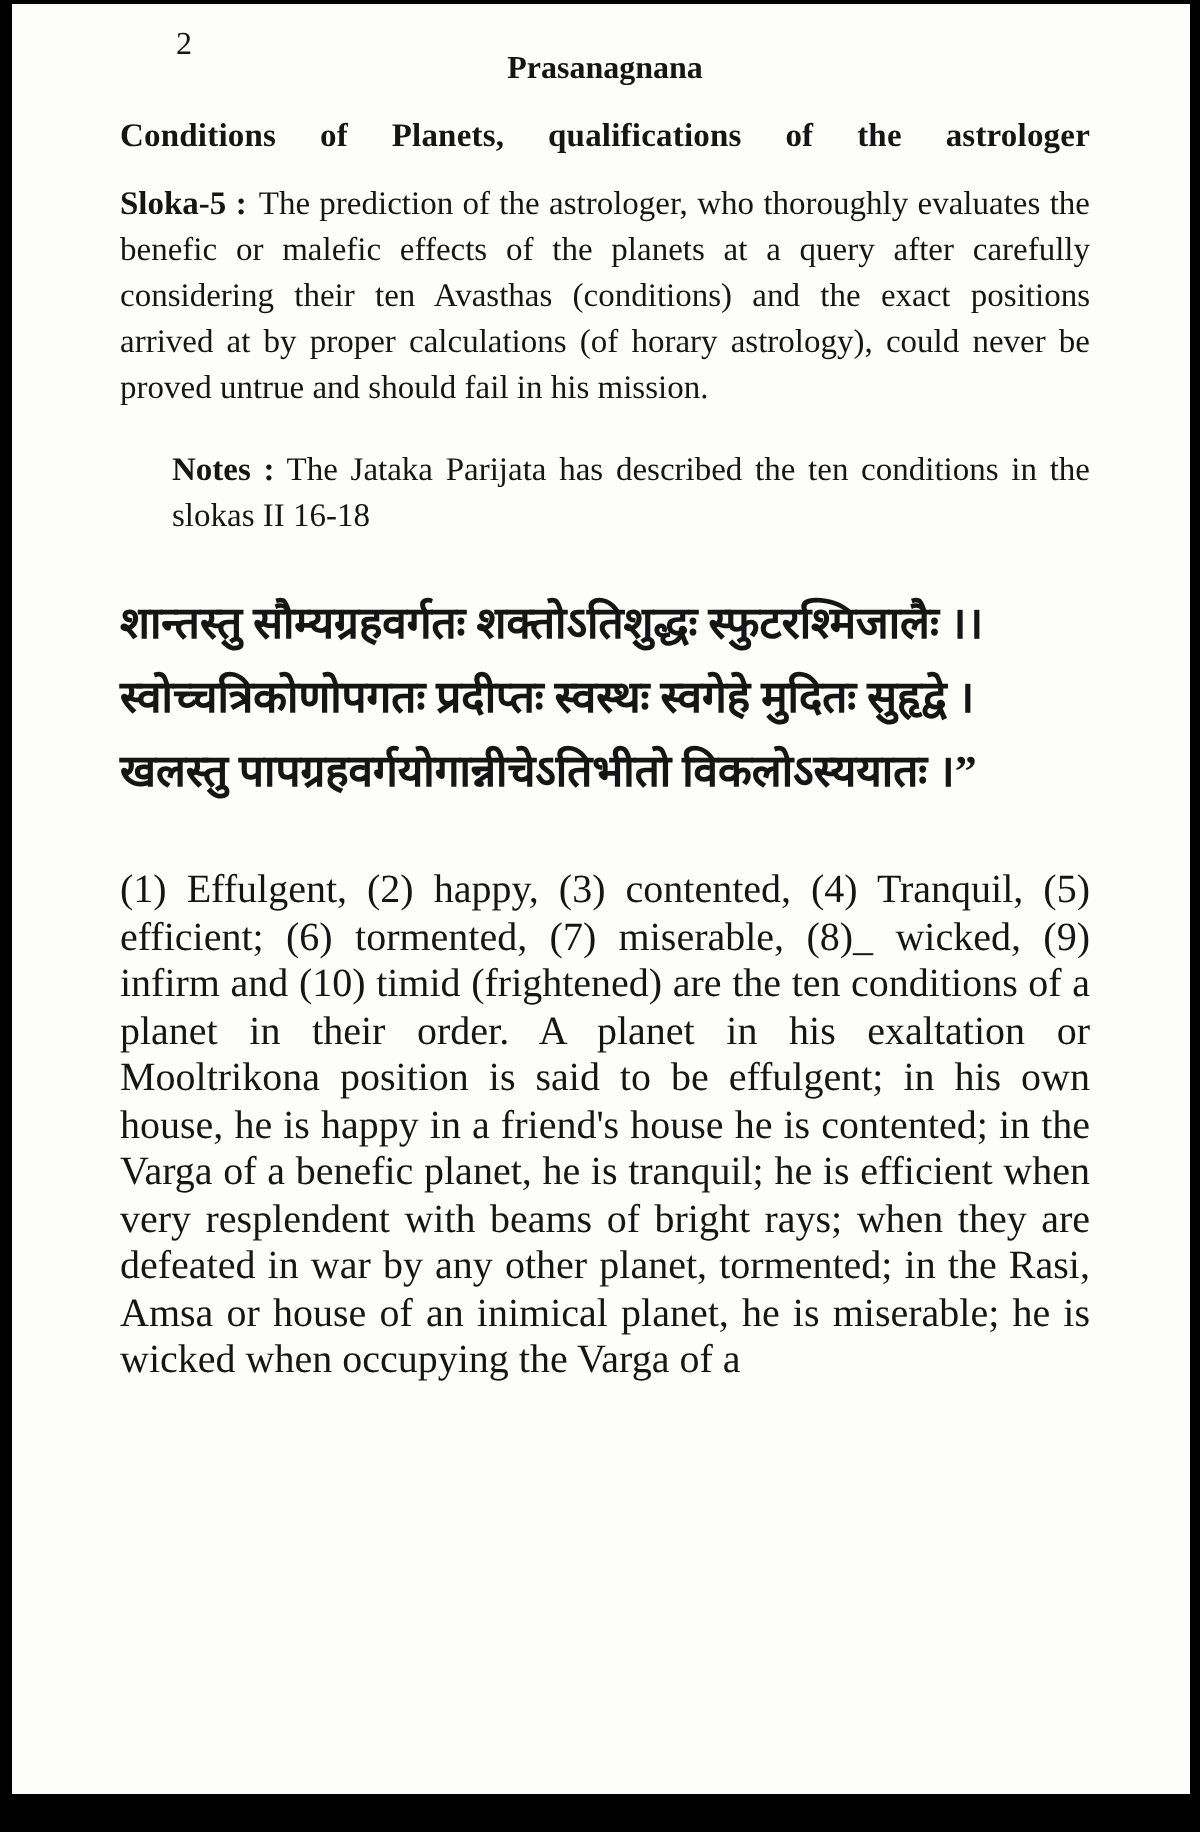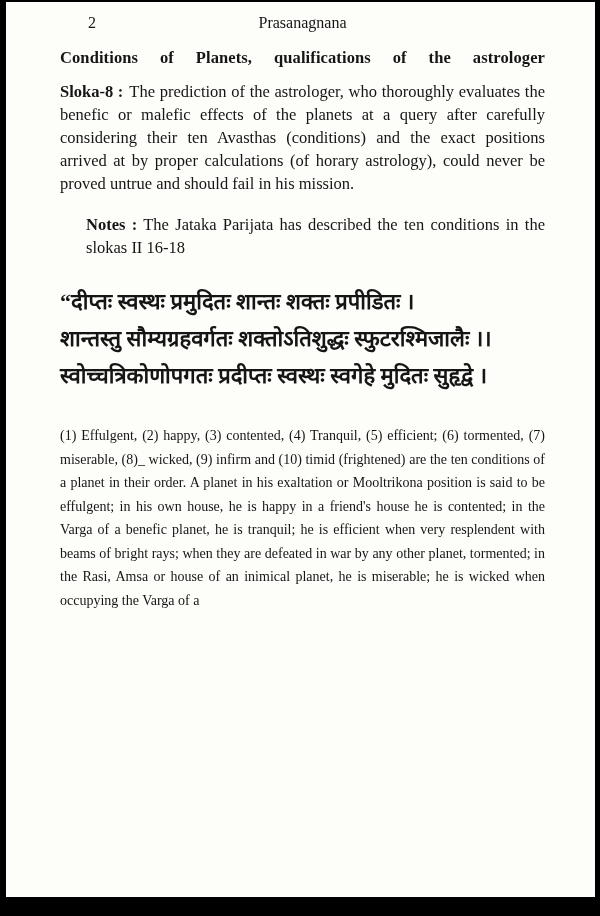--- a/index.html
+++ b/index.html
@@ -28,24 +28,25 @@
   }
   .pnum {
     position: absolute;
     left: 28px;
     top: 0;
   }
   .rtitle {
     position: absolute;
     left: 0; right: 0;
     text-align: center;
-    top: 0;
+    top: 12px;
+    font-weight: bold;
   }
   .heading {
-    margin-top: 12px;
+    margin-top: 22px;
     font-weight: bold;
     font-size: 16.5px;
     text-align: justify;
     text-align-last: justify;
     letter-spacing: 0.1px;
   }
   .verse {
     margin-top: 14px;
     font-size: 21px;
     line-height: 31px;
@@ -60,45 +61,45 @@
   .label { font-weight: bold; margin-right: 6px; }
   .notes { margin-top: 18px; margin-left: 26px; }
   .quote {
     margin-top: 24px;
     font-size: 22px;
     line-height: 37px;
     font-weight: 600;
   }
   .final {
     margin-top: 30px;
-    font-size: 14px;
+    font-size: 20px;
     line-height: 23.5px;
     text-align: justify;
   }
 </style>
 </head>
 <body>
 
 <div class="page">
   <div class="content">
 
     <div class="header">
       <span class="pnum">2</span>
       <span class="rtitle">Prasanagnana</span>
     </div>
 
     <div class="heading">Conditions of Planets, qualifications of the astrologer</div>
 
 
-    <p class="body-par"><span class="label">Sloka-8 :</span><span>The prediction of the astrologer, who thoroughly evaluates the benefic or malefic effects of the planets at a query after carefully considering their ten Avasthas (conditions) and the exact positions arrived at by proper calculations (of horary astrology), could never be proved untrue and should fail in his mission.</span></p>
+    <p class="body-par"><span class="label">Sloka-5 :</span><span>The prediction of the astrologer, who thoroughly evaluates the benefic or malefic effects of the planets at a query after carefully considering their ten Avasthas (conditions) and the exact positions arrived at by proper calculations (of horary astrology), could never be proved untrue and should fail in his mission.</span></p>
 
     <p class="body-par notes"><span class="label">Notes :</span><span>The Jataka Parijata has described the ten conditions in the slokas II 16-18</span></p>
 
     <div class="quote">
-      <div>“दीप्तः स्वस्थः प्रमुदितः शान्तः शक्तः प्रपीडितः ।</div>
       <div>शान्तस्तु सौम्यग्रहवर्गतः शक्तोऽतिशुद्धः स्फुटरश्मिजालैः ।।</div>
       <div>स्वोच्चत्रिकोणोपगतः प्रदीप्तः स्वस्थः स्वगेहे मुदितः सुहृद्वे ।</div>
+      <div>खलस्तु पापग्रहवर्गयोगान्नीचेऽतिभीतो विकलोऽस्ययातः ।”</div>
     </div>
 
     <p class="final">(1) Effulgent, (2) happy, (3) contented, (4) Tranquil, (5) efficient; (6) tormented, (7) miserable, (8)_ wicked, (9) infirm and (10) timid (frightened) are the ten conditions of a planet in their order. A planet in his exaltation or Mooltrikona position is said to be effulgent; in his own house, he is happy in a friend's house he is contented; in the Varga of a benefic planet, he is tranquil; he is efficient when very resplendent with beams of bright rays; when they are defeated in war by any other planet, tormented; in the Rasi, Amsa or house of an inimical planet, he is miserable; he is wicked when occupying the Varga of a</p>
 
   </div>
 </div>
 
 </body></html>

